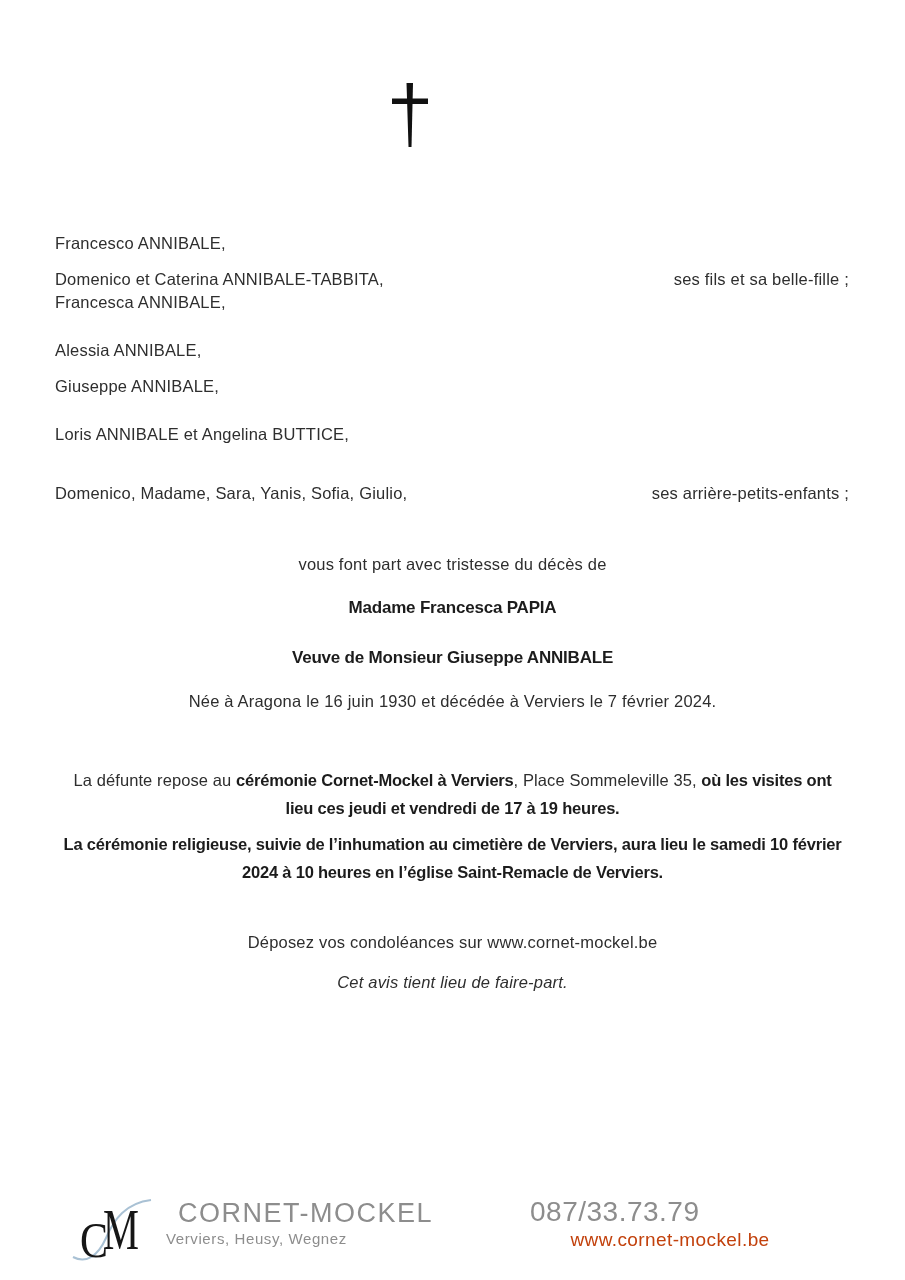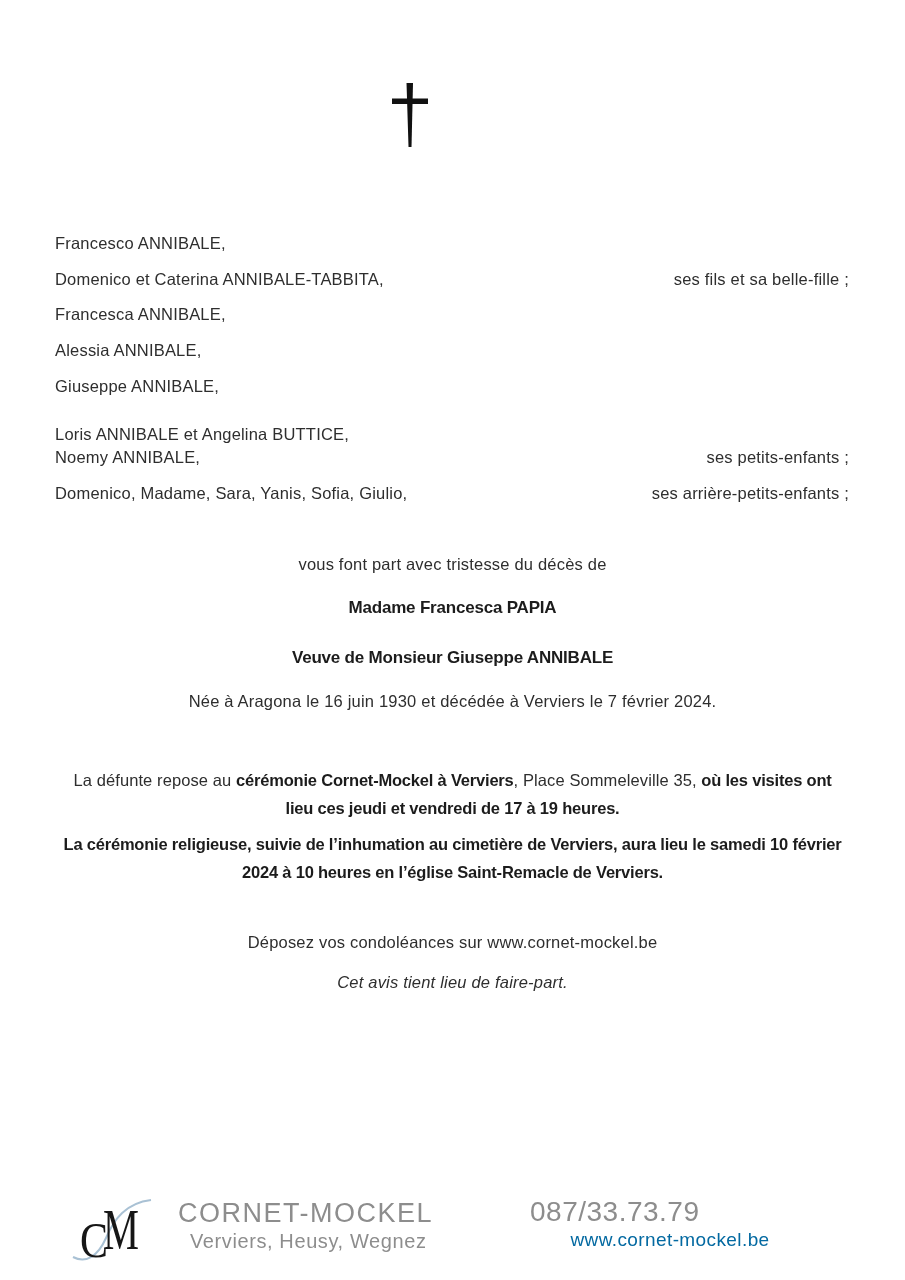--- a/index.html
+++ b/index.html
@@ -62,23 +62,23 @@
     position: absolute;
     left: 178px;
     top: 1198px;
     font-size: 27px;
     line-height: 30px;
     color: #8d8d8d;
     letter-spacing: 1.5px;
   }
   .footer-locations {
     position: absolute;
-    left: 190px;
+    left: 166px;
     top: 1230px;
-    font-size: 20px;
+    font-size: 15px;
     color: #8d8d8d;
     letter-spacing: 0.6px;
   }
   .footer-phone {
     position: absolute;
     left: 530px;
     top: 1196px;
     width: 280px;
     text-align: left;
     font-size: 28px;
@@ -86,21 +86,21 @@
     color: #8d8d8d;
     letter-spacing: 0.5px;
   }
   .footer-website {
     position: absolute;
     left: 530px;
     top: 1229px;
     width: 280px;
     text-align: center;
     font-size: 19px;
-    color: #0369a1;
+    color: #c2410c;
     letter-spacing: 0.4px;
   }
   .logo {
     position: absolute;
     left: 70px;
     top: 1194px;
   }
   .logo text {
     font-family: "Liberation Serif", serif;
     fill: #161616;
@@ -117,39 +117,35 @@
   </svg>
 
   <div class="family-row" style="top:269px">
     <span>Domenico et Caterina ANNIBALE-TABBITA,</span>
     <span class="relation">ses fils et sa belle-fille ;</span>
   </div>
   <div class="family-row" style="top:233px">
     <span>Francesco ANNIBALE,</span>
     <span class="relation"></span>
   </div>
-  <div class="family-row" style="top:304px">
+  <div class="family-row" style="top:292px">
     <span>Francesca ANNIBALE,</span>
     <span class="relation"></span>
   </div>
   <div class="family-row" style="top:340px">
     <span>Alessia ANNIBALE,</span>
     <span class="relation"></span>
   </div>
   <div class="family-row" style="top:376px">
     <span>Giuseppe ANNIBALE,</span>
     <span class="relation"></span>
   </div>
   <div class="family-row" style="top:424px">
     <span>Loris ANNIBALE et Angelina BUTTICE,</span>
     <span class="relation"></span>
-  </div>
-  <div class="family-row" style="top:447px">
-    <span>Noemy ANNIBALE,</span>
-    <span class="relation">ses petits-enfants ;</span>
   </div>
   <div class="family-row" style="top:483px">
     <span>Domenico, Madame, Sara, Yanis, Sofia, Giulio,</span>
     <span class="relation">ses arrière-petits-enfants ;</span>
   </div>
 
   <div class="center-line" style="top:554px">vous font part avec tristesse du décès de</div>
   <div class="center-line deceased-name" style="top:594px">Madame Francesca PAPIA</div>
   <div class="center-line deceased-name" style="top:644px">Veuve de Monsieur Giuseppe ANNIBALE</div>
   <div class="center-line" style="top:691px">Née à Aragona le 16 juin 1930 et décédée à Verviers le 7 février 2024.</div>

